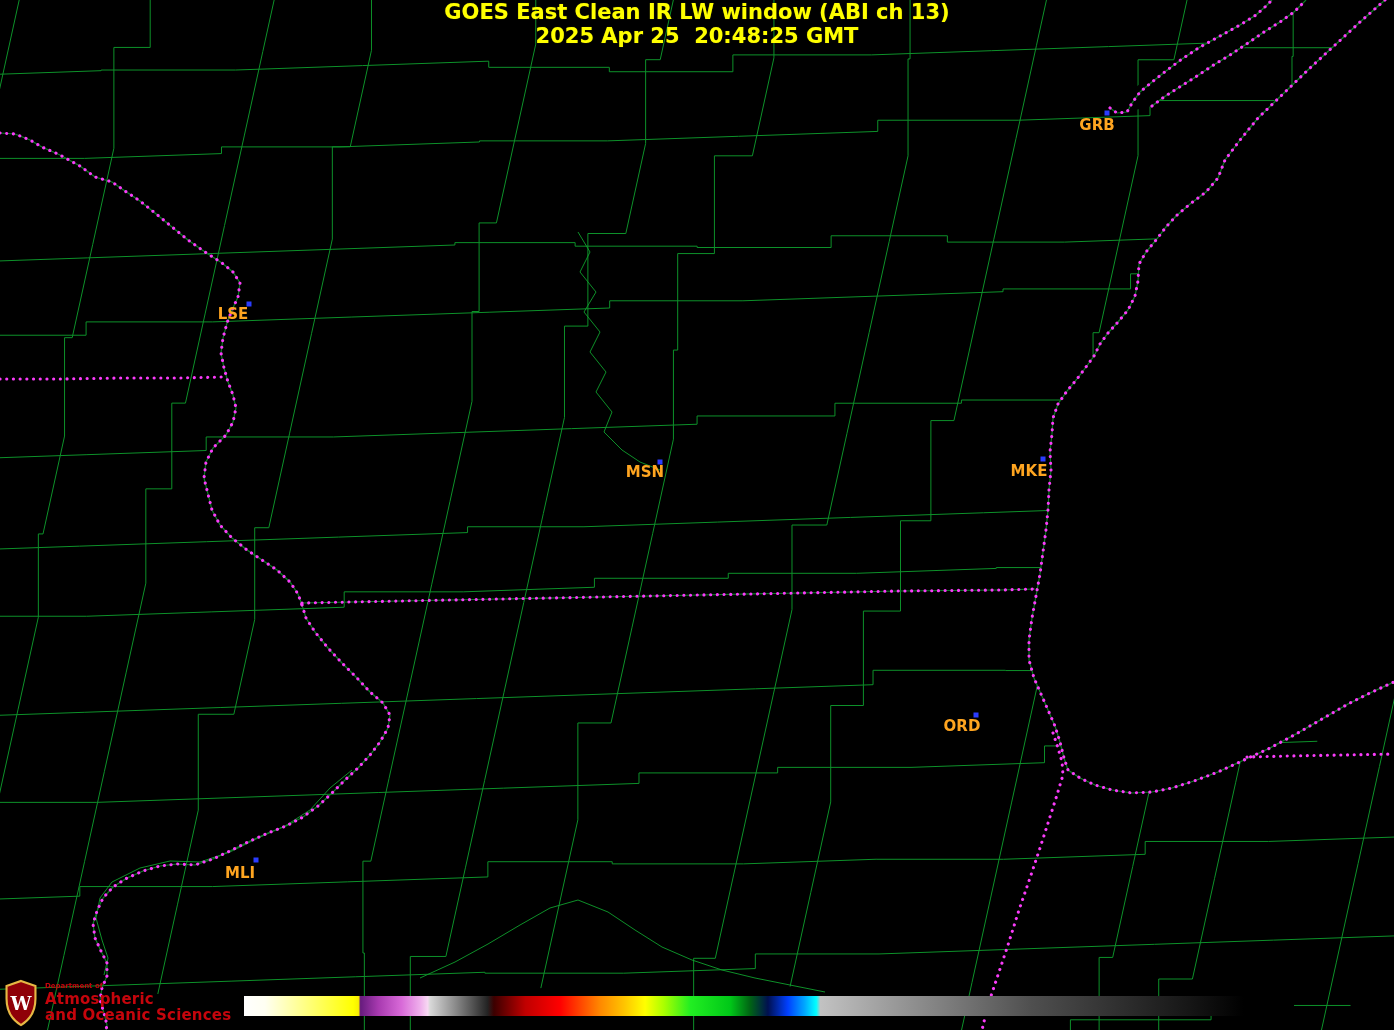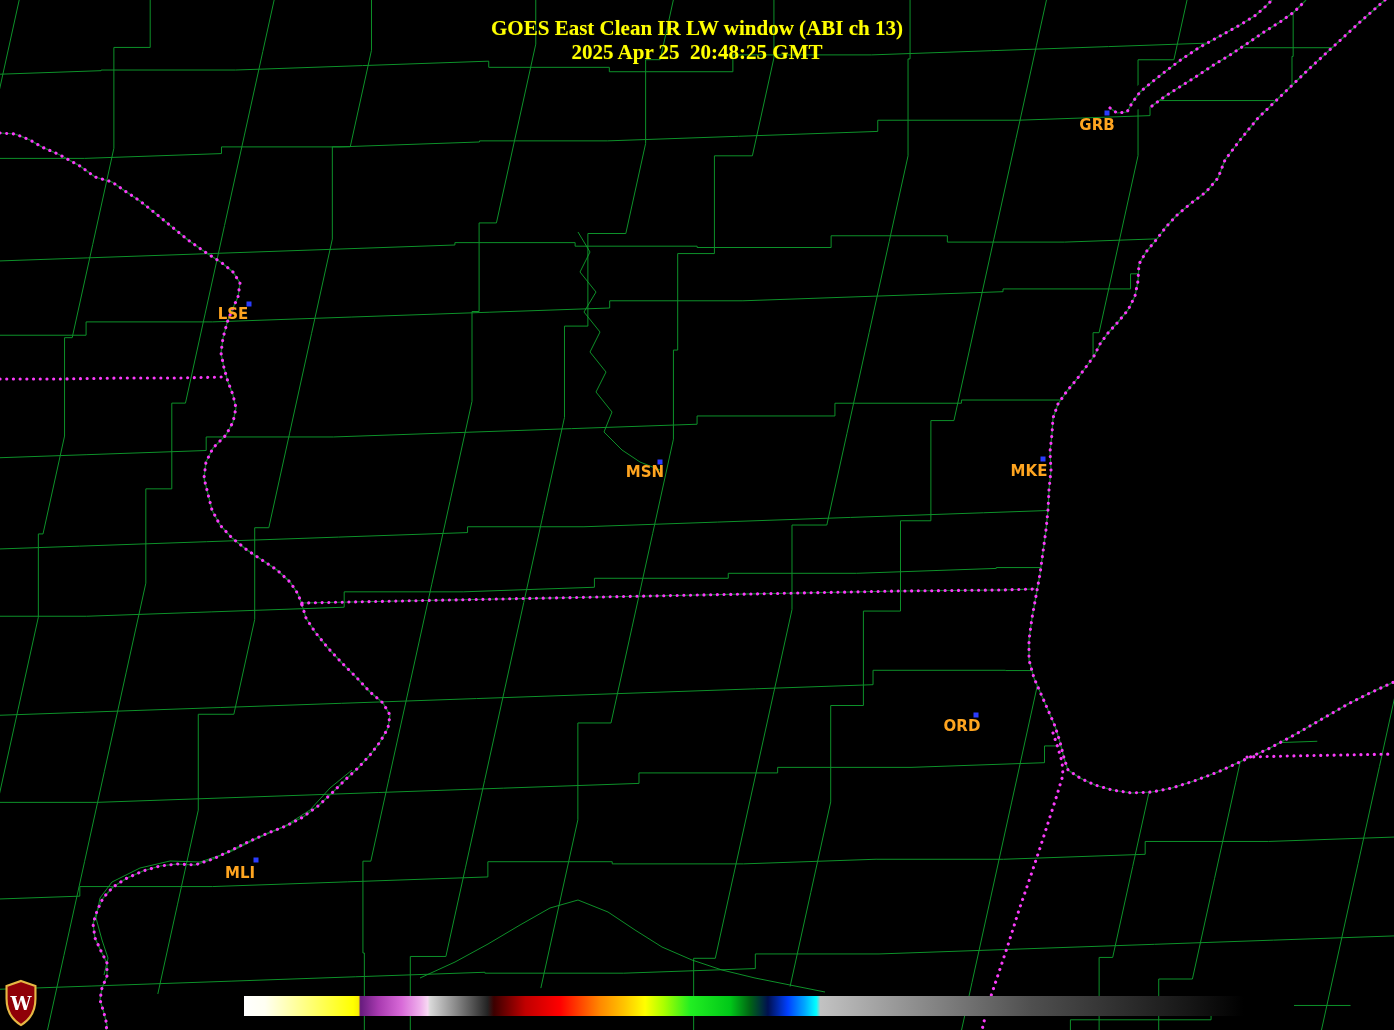--- a/index.html
+++ b/index.html
@@ -1,19 +1,19 @@
 <!DOCTYPE html>
 <html><head>
 <meta charset="utf-8">
 <style>
   html,body{margin:0;padding:0;background:#000;}
   #stage{position:relative;width:1394px;height:1030px;background:#000;overflow:hidden;
          font-family:"DejaVu Sans","Liberation Sans",sans-serif;}
   #map-svg{position:absolute;left:0;top:0;}
-  #title-block{position:absolute;left:0;top:16px;width:100%;text-align:center;z-index:5;pointer-events:none;font-family:Liberation Serif, serif;}
+  #title-block{position:absolute;left:0;top:0;width:100%;text-align:center;z-index:5;pointer-events:none;}
   #title-block .t1,#title-block .t2{color:#ffff00;font-weight:bold;font-size:21px;line-height:24px;
          white-space:pre;text-shadow:0 0 1px #550;}
   #logo{position:absolute;left:4px;bottom:3px;display:flex;align-items:center;gap:7px;z-index:6;}
   #logo .txt{color:#c5050c;line-height:1.05;}
   #logo .dept{font-size:7px;font-weight:bold;margin-bottom:2px;}
   #logo .l1,#logo .l2{font-size:15px;font-weight:600;letter-spacing:0.2px;}
 </style>
 </head>
 <body>
 
@@ -139,15 +139,20 @@
   <div id="title-block">
     <div class="t1">GOES East Clean IR LW window (ABI ch 13)</div>
     <div class="t2">2025 Apr 25  20:48:25 GMT</div>
   </div>
 
   <div id="logo">
     <svg width="34" height="48" viewBox="0 0 40 54">
       <path d="M20 1 L37 7 V22 C37 38 30 47 20 53 C10 47 3 38 3 22 V7 Z" fill="#8f0008" stroke="#e6b844" stroke-width="2.5"></path>
       <text x="20" y="35" font-size="22" font-weight="bold" fill="#ffffff" text-anchor="middle" font-family="'DejaVu Serif',serif">W</text>
     </svg>
+    <div class="txt">
+      <div class="dept">Department of</div>
+      <div class="l1">Atmospheric</div>
+      <div class="l2">and Oceanic Sciences</div>
+    </div>
   </div>
 
 </div>
 
 </body></html>

